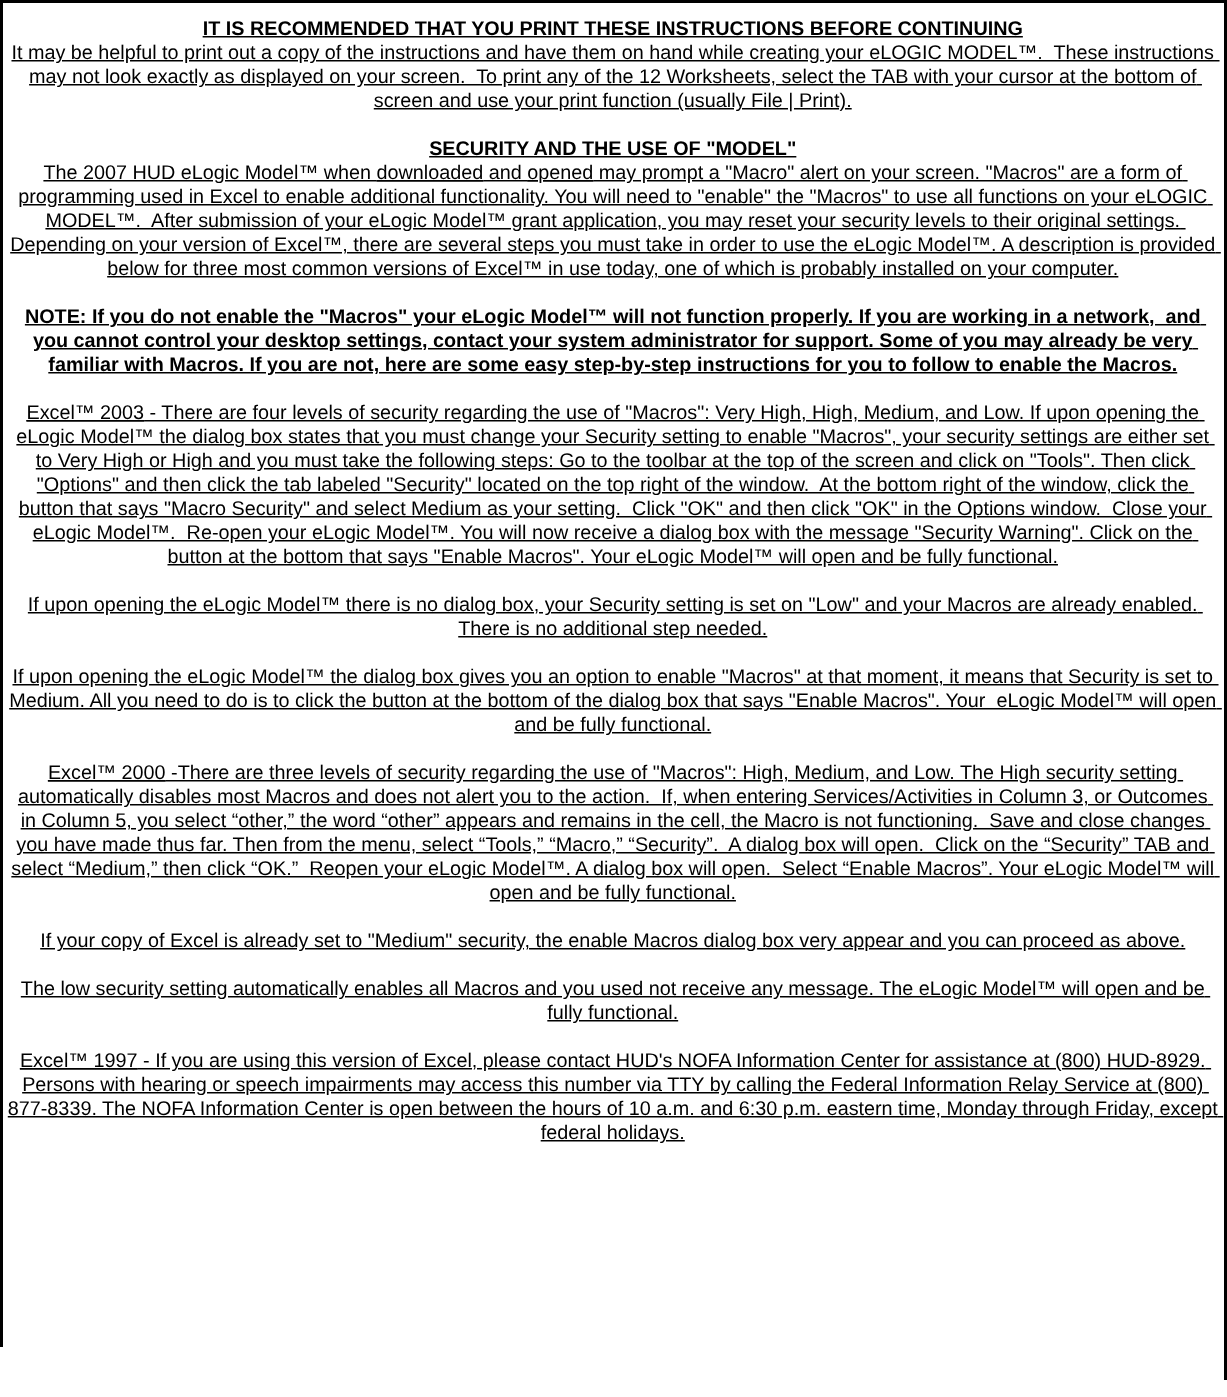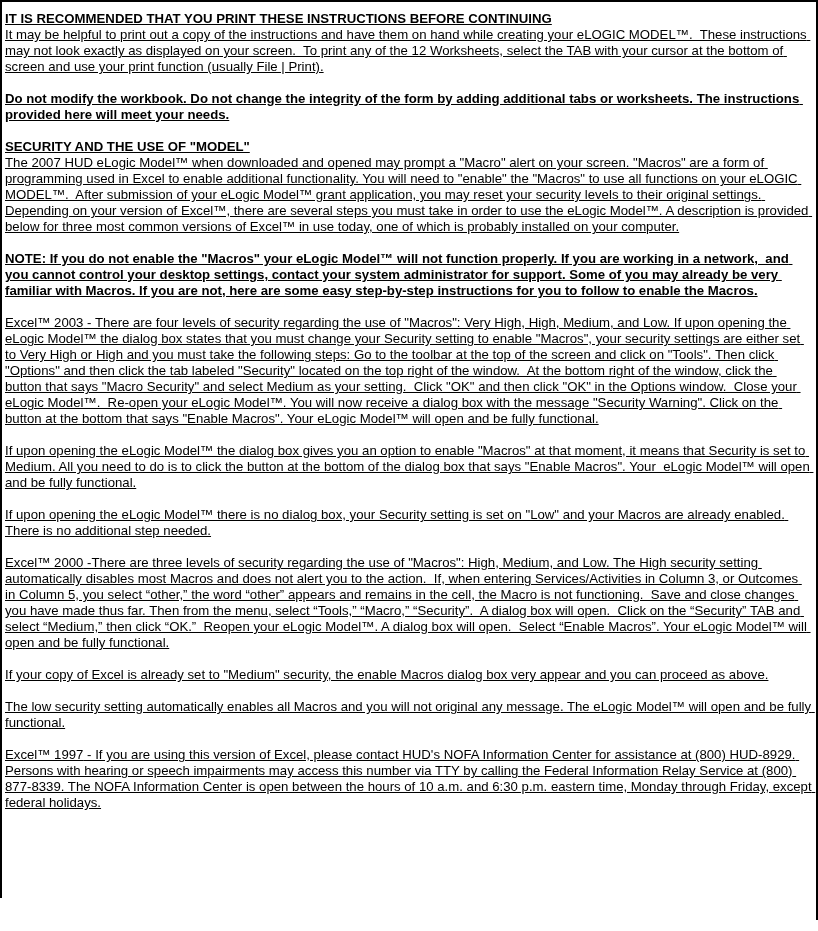--- a/index.html
+++ b/index.html
@@ -13,74 +13,72 @@
     position: relative;
     overflow: hidden;
   }
   .border-top   { position: absolute; top: 0; left: 0; width: 818px; height: 2px; background: #000; }
   .border-left  { position: absolute; top: 0; left: 0; width: 2px; height: 898px; background: #000; }
   .border-right { position: absolute; top: 0; right: 0; width: 2px; height: 920px; background: #000; }
   .content {
     position: absolute;
     top: 2px; left: 2px; right: 2px;
     padding: 9px 4px 0 3px;
+    text-align: center;
   }
   p { margin: 0; white-space: pre-wrap; text-decoration: underline; }
   .block + .block { margin-top: 16px; }
   .b { font-weight: bold; }
   .u { text-decoration: underline; }
 </style>
 </head>
 <body>
 
 <div class="border-top"></div>
 <div class="border-left"></div>
 <div class="border-right"></div>
 
 <div class="content">
 
   <div class="block">
     <p class="b u">IT IS RECOMMENDED THAT YOU PRINT THESE INSTRUCTIONS BEFORE CONTINUING</p>
     <p>It may be helpful to print out a copy of the instructions and have them on hand while creating your eLOGIC MODEL™.  These instructions may not look exactly as displayed on your screen.  To print any of the 12 Worksheets, select the TAB with your cursor at the bottom of screen and use your print function (usually File | Print).</p>
   </div>
 
-  <div class="block">
-    <p class="b">Do not modify the workbook. Do not change the integrity of the form by adding additional tabs or worksheets. The instructions provided here will meet your needs.</p>
-  </div>
 
   <div class="block">
     <p class="b">SECURITY AND THE USE OF "MODEL"</p>
     <p><span>The 2007 HUD eLogic Model™ when </span><span class="u">downloaded</span><span> and </span><span class="u">opened</span><span> may prompt a "Macro" alert on your screen. "Macros" are a form of programming used in Excel to enable additional functionality. You will need to "enable" the "Macros" to use all functions on your eLOGIC MODEL™.  After submission of your eLogic Model™ grant application, you may reset your security levels to their original settings. Depending on your version of Excel™, there are several steps you must take in order to use the eLogic Model™. A description is provided below for three most common versions of Excel™ in use today, one of which is probably installed on your computer.</span></p>
   </div>
 
   <div class="block">
     <p class="b">NOTE: If you do not enable the "Macros" your eLogic Model™ will not function properly. If you are working in a network,  and you cannot control your desktop settings, contact your system administrator for support. Some of you may already be very familiar with Macros. If you are not, here are some easy step-by-step instructions for you to follow to enable the Macros.</p>
   </div>
 
   <div class="block">
     <p><span class="u">Excel™ 2003</span><span> - There are four levels of security regarding the use of "Macros": Very High, High, Medium, and Low. If upon opening the eLogic Model™ the dialog box states that you must change your Security setting to enable "Macros", your security settings are either set to Very High or High and you must take the following steps: Go to the toolbar at the top of the screen and click on "Tools". Then click "Options" and then click the tab labeled "Security" located on the top right of the window.  At the bottom right of the window, click the button that says "Macro Security" and select Medium as your setting.  Click "OK" and then click "OK" in the Options window.  Close your eLogic Model™.  Re-open your eLogic Model™. You will now receive a dialog box with the message "Security Warning". Click on the button at the bottom that says "Enable Macros". Your eLogic Model™ will open and be fully functional.</span></p>
   </div>
 
   <div class="block">
-    <p>If upon opening the eLogic Model™ the dialog box gives you an option to enable "Macros" at that moment, it means that Security is set to Medium. All you need to do is to click the button at the bottom of the dialog box that says "Enable Macros". Your  eLogic Model™ will open and be fully functional.</p>
+    <p>If upon opening the eLogic Model™ there is no dialog box, your Security setting is set on "Low" and your Macros are already enabled. There is no additional step needed.</p>
   </div>
 
   <div class="block">
-    <p>If upon opening the eLogic Model™ there is no dialog box, your Security setting is set on "Low" and your Macros are already enabled. There is no additional step needed.</p>
+    <p>If upon opening the eLogic Model™ the dialog box gives you an option to enable "Macros" at that moment, it means that Security is set to Medium. All you need to do is to click the button at the bottom of the dialog box that says "Enable Macros". Your  eLogic Model™ will open and be fully functional.</p>
   </div>
 
   <div class="block">
     <p><span class="u">Excel™ 2000</span><span> -There are three levels of security regarding the use of "Macros": High, Medium, and Low. The High security setting automatically disables most Macros and does not alert you to the action.  If, when entering Services/Activities in Column 3, or Outcomes in Column 5, you select “other,” the word “other” appears and remains in the cell, the Macro is not functioning.  Save and close changes you have made thus far. Then from the menu, select “Tools,” “Macro,” “Security”.  A dialog box will open.  Click on the “Security” TAB and select “Medium,” then click “OK.”  Reopen your eLogic Model™. A dialog box will open.  Select “Enable Macros”. Your eLogic Model™ will open and be fully functional.</span></p>
   </div>
 
   <div class="block">
     <p>If your copy of Excel is already set to "Medium" security, the enable Macros dialog box very appear and you can proceed as above.</p>
   </div>
 
   <div class="block">
-    <p>The low security setting automatically enables all Macros and you will not original any message. The eLogic Model™ will open and be fully functional.</p>
+    <p>The low security setting automatically enables all Macros and you used not receive any message. The eLogic Model™ will open and be fully functional.</p>
   </div>
 
   <div class="block">
     <p><span class="u">Excel™ 1997</span><span> - If you are using this version of Excel, please contact HUD's NOFA Information Center for assistance at (800) HUD-8929. Persons with hearing or speech impairments may access this number via TTY by calling the Federal Information Relay Service at (800) 877-8339. The NOFA Information Center is open between the hours of 10 a.m. and 6:30 p.m. eastern time, Monday through Friday, except federal holidays.</span></p>
   </div>
 
 </div>
 
 </body></html>

